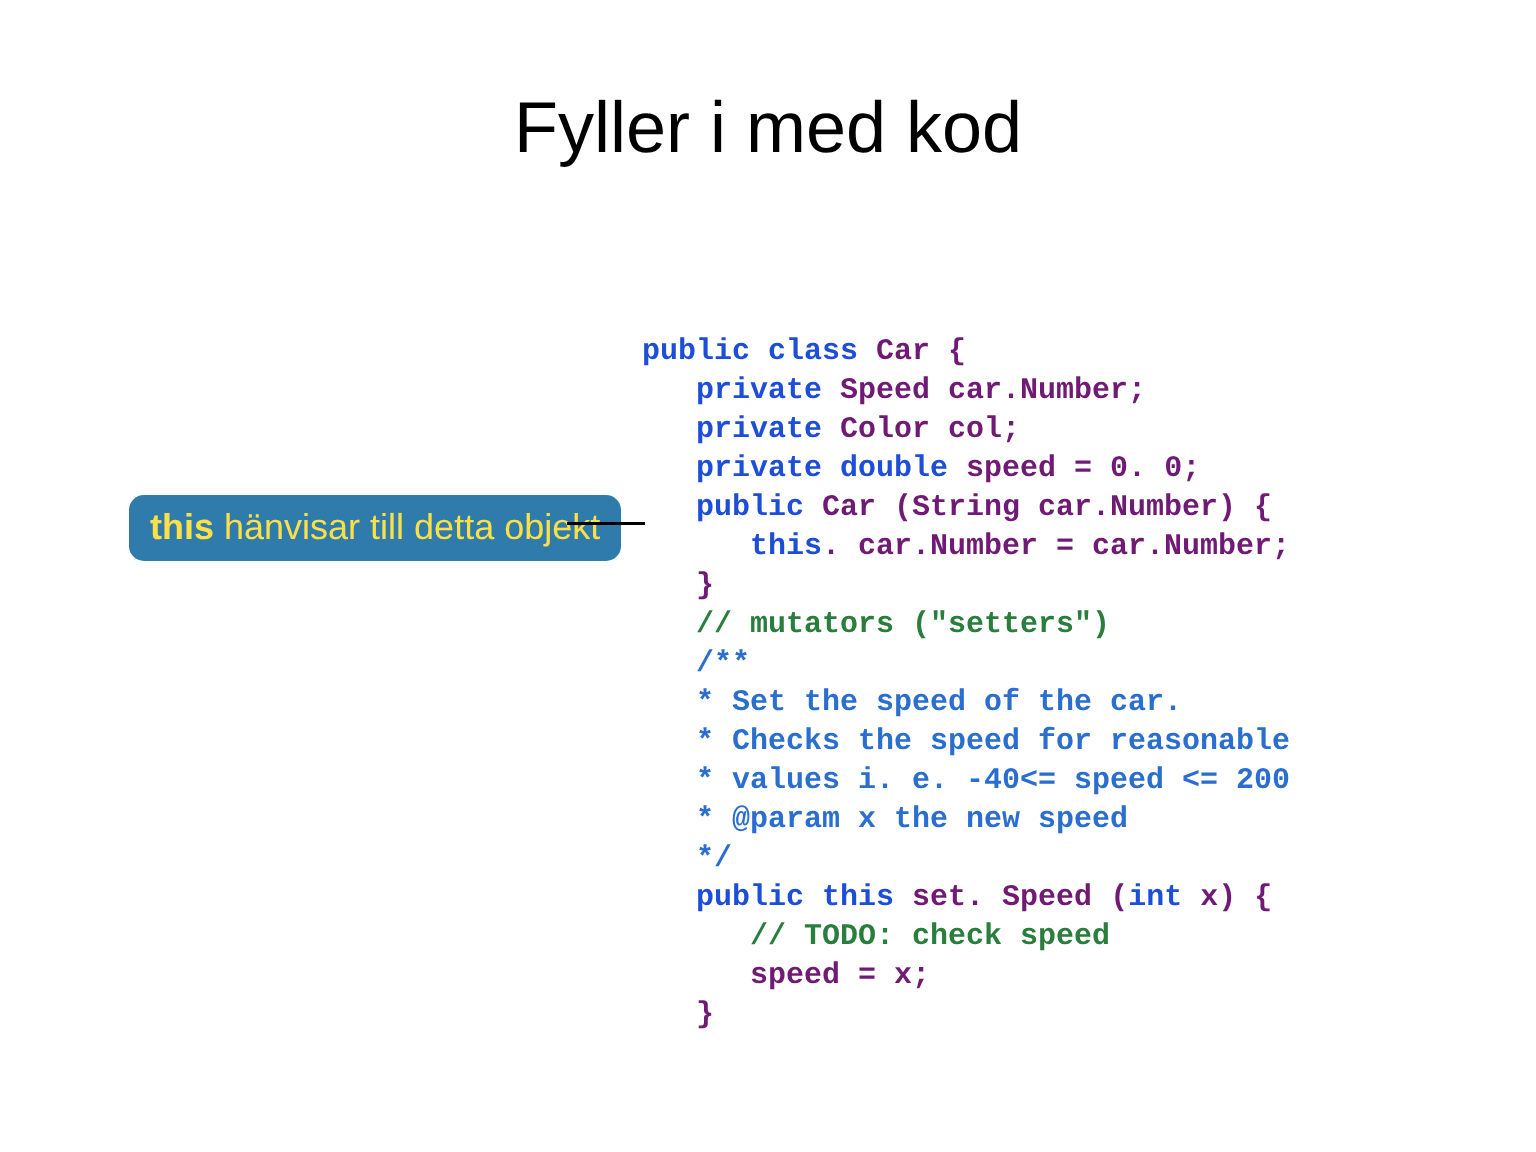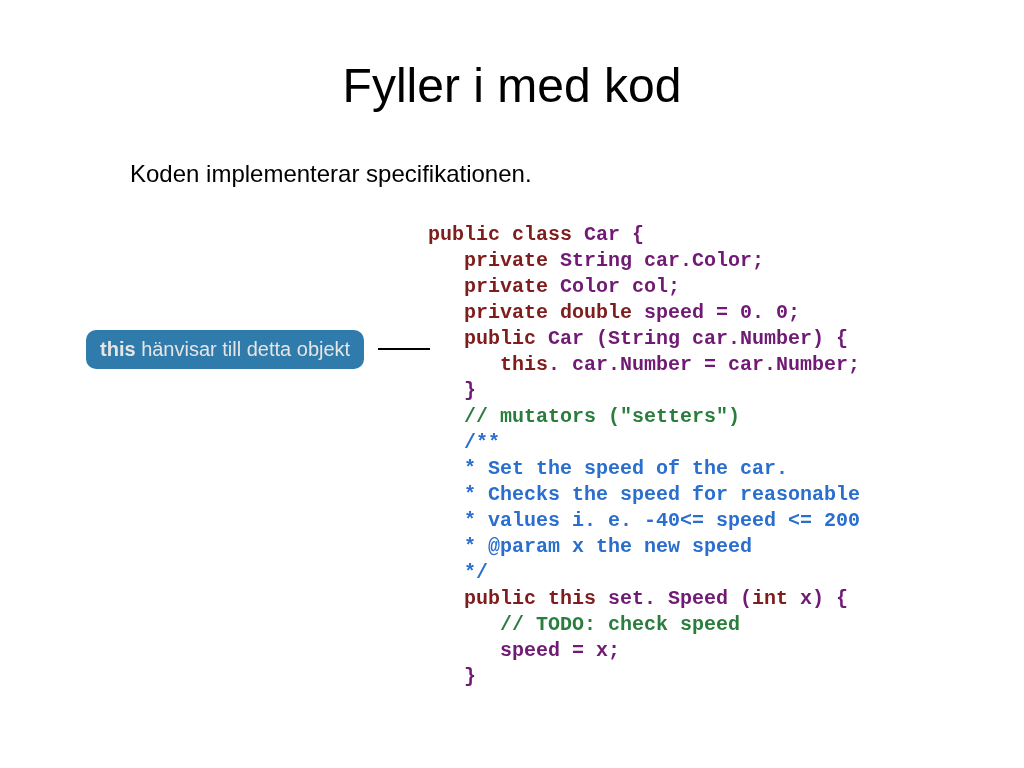--- a/index.html
+++ b/index.html
@@ -1,42 +1,41 @@
 <!DOCTYPE html>
 <html><head>
 <meta charset="utf-8">
 <style>
   * { margin: 0; padding: 0; box-sizing: border-box; }
   html, body { width: 1024px; height: 768px; font-family: Arial, Helvetica, sans-serif; background: #fff; color: #000; }
   .slide { position: relative; width: 1024px; height: 768px; }
   .title { position: absolute; top: 58px; left: 0; width: 100%; text-align: center; font-size: 48px; font-weight: 400; }
   .subtitle { position: absolute; top: 160px; left: 130px; font-size: 24px; font-weight: 400; }
-  .callout { position: absolute; top: 330px; left: 86px; background: #2f7bab; color: #e5e5e5; border-radius: 10px; padding: 8px 14px; font-size: 20px; white-space: nowrap; }
+  .callout { position: absolute; top: 330px; left: 86px; background: #2f7bab; color: #fde047; border-radius: 10px; padding: 8px 14px; font-size: 24px; white-space: nowrap; }
   .callout b { font-weight: 700; }
   .connector { position: absolute; top: 348px; left: 378px; width: 52px; height: 2px; background: #000; }
   .note { position: absolute; top: 536px; left: 84px; font-size: 24px; line-height: 1.3; width: 310px; }
   .note .u { text-decoration: underline; }
   .code { position: absolute; top: 222px; left: 428px; font-family: Consolas, "Courier New", monospace; font-size: 20px; line-height: 1.3; white-space: pre; font-weight: 700; }
-  .k { color: #7f1d1d; }
+  .k { color: #1d4ed8; }
   .t { color: #701a75; }
   .c { color: #2a7e3d; }
   .d { color: #2a6fcf; }
 </style>
 </head>
 <body>
 <div class="slide">
   <div class="title">Fyller i med kod</div>
-  <div class="subtitle">Koden implementerar specifikationen.</div>
   <div class="callout">
     <b>this</b>
     <span> hänvisar till detta objekt</span>
   </div>
   <div class="connector"></div>
   <div class="code"><span class="k">public</span><span class="t"> </span><span class="k">class</span><span class="t"> Car {</span>
-<span class="t">   </span><span class="k">private</span><span class="t"> String car.Color;</span>
+<span class="t">   </span><span class="k">private</span><span class="t"> Speed car.Number;</span>
 <span class="t">   </span><span class="k">private</span><span class="t"> Color col;</span>
 <span class="t">   </span><span class="k">private</span><span class="t"> </span><span class="k">double</span><span class="t"> speed = 0. 0;</span>
 <span class="t">   </span><span class="k">public</span><span class="t"> Car (String car.Number) {</span>
 <span class="t">      </span><span class="k">this</span><span class="t">. car.Number = car.Number;</span>
 <span class="t">   }</span>
 <span class="t">   </span><span class="c">// mutators ("setters")</span>
 <span class="t">   </span><span class="d">/**</span>
 <span class="t">   </span><span class="d">* Set the speed of the car.</span>
 <span class="t">   </span><span class="d">* Checks the speed for reasonable</span>
 <span class="t">   </span><span class="d">* values i. e. -40&lt;= speed &lt;= 200</span>

